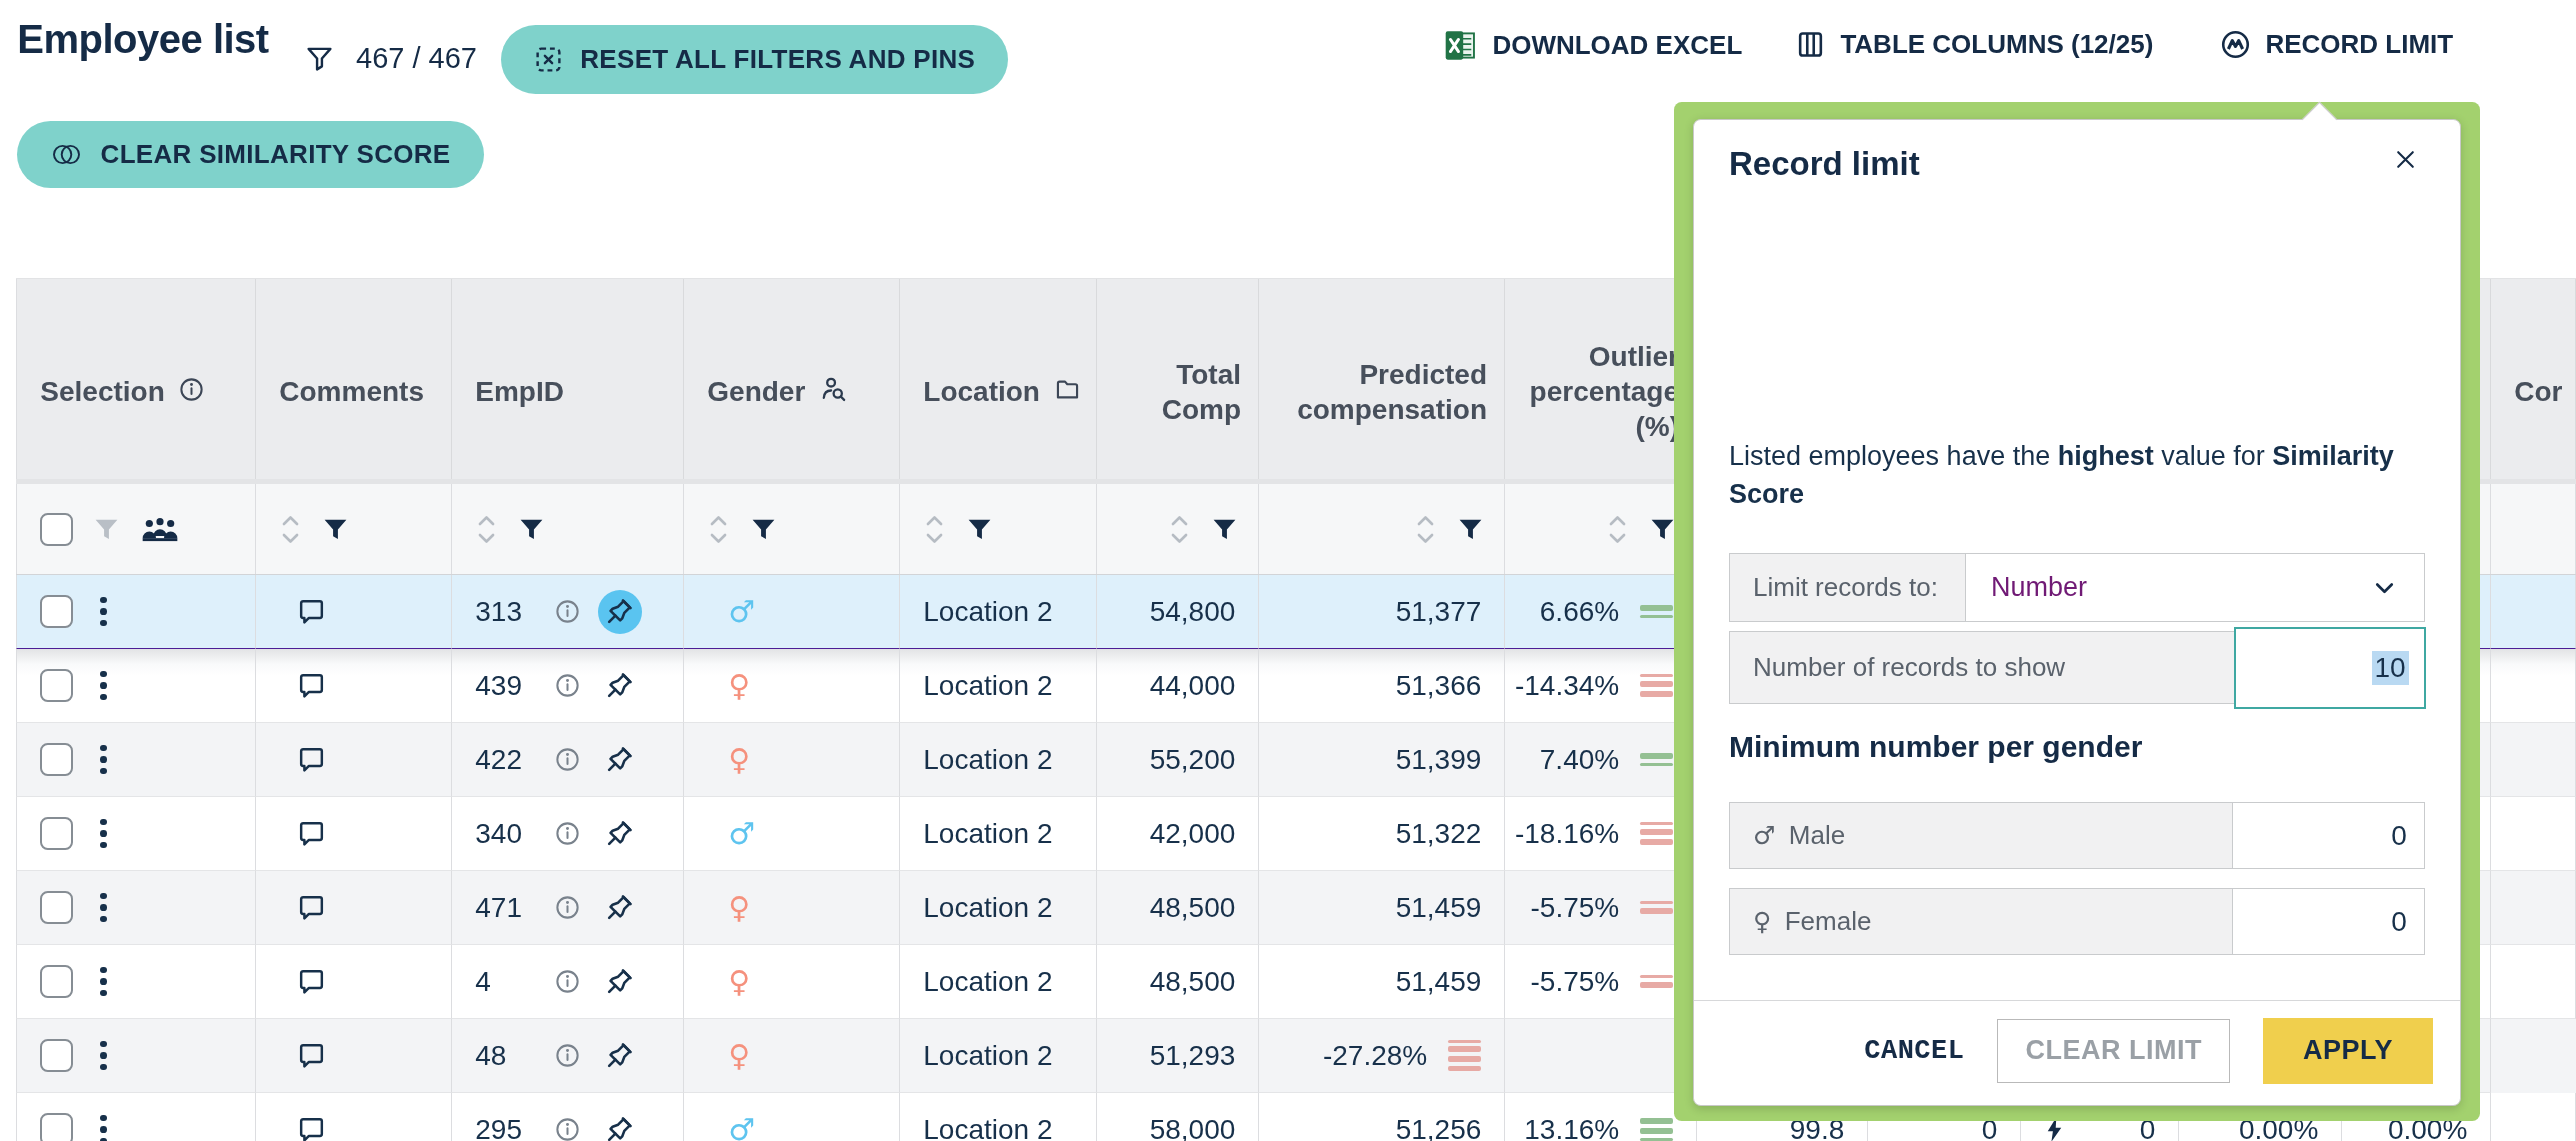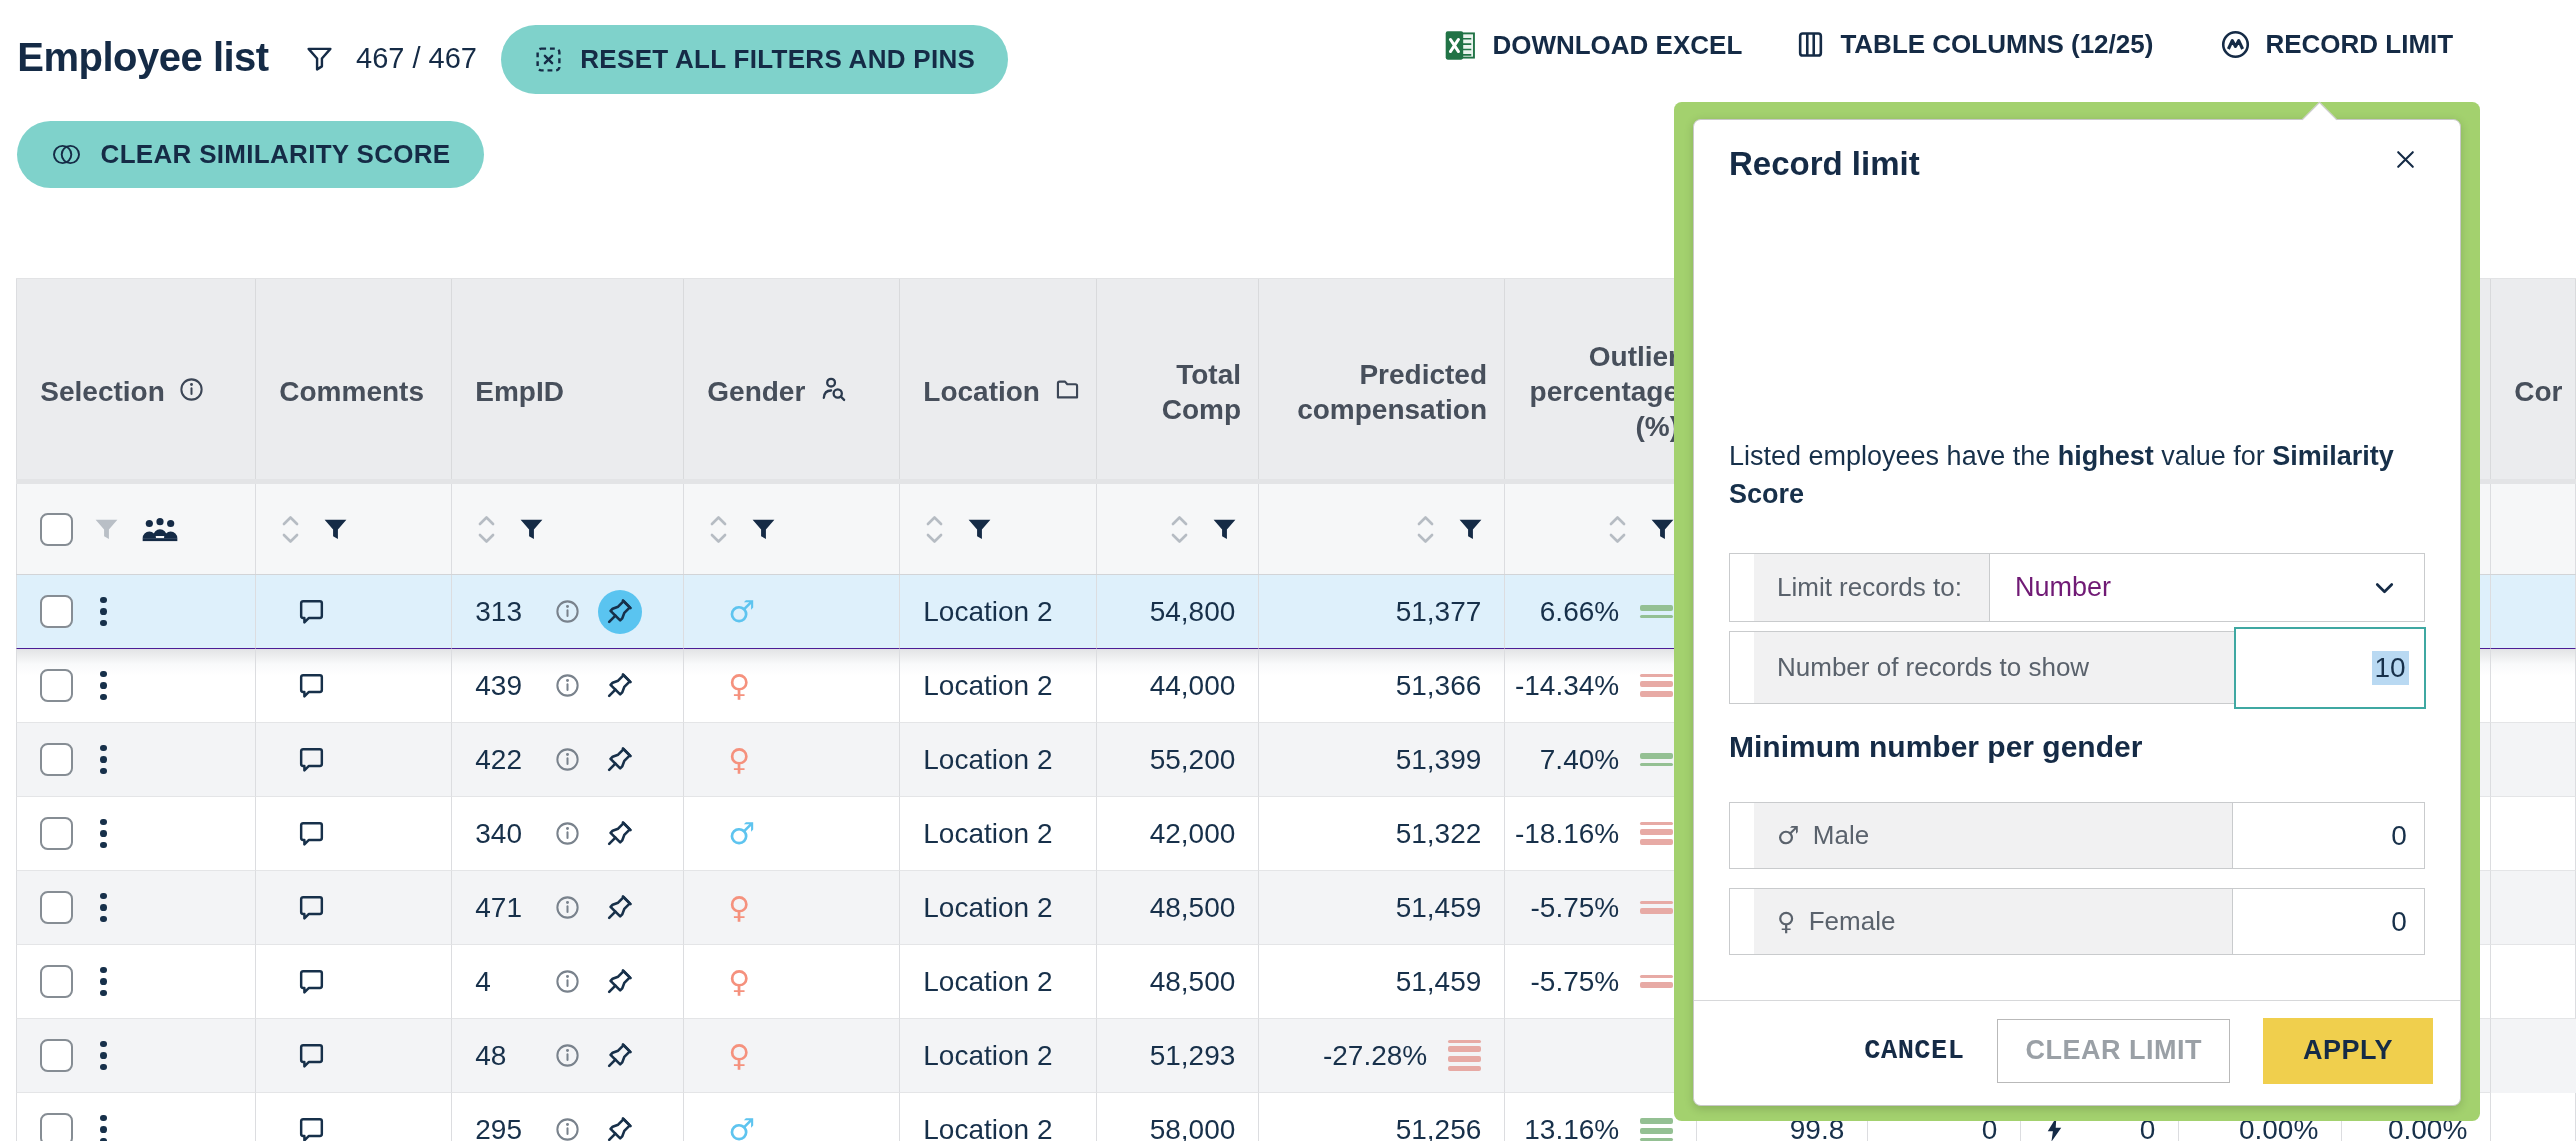--- a/index.html
+++ b/index.html
@@ -1,20 +1,20 @@
 <!DOCTYPE html>
 <html><head>
 <meta charset="utf-8">
 <style>
   * { margin:0; padding:0; box-sizing:border-box; }
   html,body { width:2576px; height:1141px; overflow:hidden; background:#fff;
     font-family:"Liberation Sans","DejaVu Sans",sans-serif; color:#17304a; }
 
   
-  .page-title { position:absolute; left:17.3px; top:35px; font-size:40px; font-weight:700; color:#152b46; letter-spacing:-0.5px; }
+  .page-title { position:absolute; left:17.3px; top:17px; font-size:40px; font-weight:700; color:#152b46; letter-spacing:-0.5px; }
   .filter-count { position:absolute; left:305px; top:42px; display:flex; align-items:center; gap:22px; font-size:29px; color:#152b46; }
   .pill-btn { position:absolute; display:flex; align-items:center; gap:17.3px; background:#7fd2cb; border:none;
     border-radius:38px; font-size:26px; font-weight:700; color:#152b46; cursor:pointer; padding:0 33px; letter-spacing:0.3px;
     font-family:"Liberation Sans",sans-serif;}
   #resetBtn { left:501px; top:25px; height:69px; }
   #clearSimBtn { left:17.3px; top:121px; height:67px; }
   .tool-link { position:absolute; top:29px; display:flex; align-items:center; gap:14.4px; font-size:26px; font-weight:700;
     color:#152b46; cursor:pointer; background:none; border:none; font-family:"Liberation Sans",sans-serif; }
   #dlExcel { left:1443px; }
   #tblCols { left:1795px;text-align:center; }
@@ -67,21 +67,21 @@
   .dialog { position:absolute; left:19px; top:17.3px; right:19px; bottom:15.3px; background:#fff; border:1px solid #c8c8c8;
     border-radius:7.7px; box-shadow:0 2.9px 9.6px rgba(0,0,0,.16); }
   .caret { position:absolute; left:633px; top:4.8px; width:25px; height:25px; background:#fff; transform:rotate(45deg);
     border-top:1px solid #c8c8c8; border-left:1px solid #c8c8c8; z-index:6; }
   .dlg-title { position:absolute; left:35px; top:25px; font-size:33px; font-weight:700; color:#152b46; }
   .dlg-close { position:absolute; right:36px; top:21px; cursor:pointer; padding:5.8px; }
   .dlg-p { position:absolute; left:35px; width:677px; font-size:27px; line-height:38px; color:#17304a; }
   #dlgP1 { top:90px; }
   #dlgP2 { top:317px; }
   .ctrl-row { position:absolute; left:35px; right:35px; display:flex; border:1.9px solid #c9cbcd; background:#fff; }
-  .ctrl-label { background:#f1f1f2; color:#5a626c; font-size:26px; display:flex; align-items:center; padding:0 23px; gap:13.4px;margin-left:24px; }
+  .ctrl-label { background:#f1f1f2; color:#5a626c; font-size:26px; display:flex; align-items:center; padding:0 23px; gap:13.4px; }
   #rowA { top:433px; height:69px; }
   #rowA .ctrl-label { width:236px; border-right:1.9px solid #c9cbcd; flex:none; }
   .dd-value { flex:1; display:flex; align-items:center; justify-content:space-between; padding:0 25px 0 25px;
     font-size:27px; color:#701a75; cursor:pointer; }
   #rowB { top:511px; height:73px; border:1.9px solid #c9cbcd; }
   #rowB .ctrl-label { flex:1; }
   .num-input { position:absolute; right:-1.9px; top:-5.8px; bottom:-5.8px; width:192px; border:2.9px solid #3fa8a2; background:#fff;
     display:flex; align-items:center; justify-content:flex-end; padding:0 15.3px; font-size:28px; color:#17304a; cursor:text; }
   .num-input .sel { background:#b9d9f2; padding:1px 2.9px; }
   .dlg-h2 { position:absolute; left:35px; top:610px; font-size:30px; font-weight:700; color:#152b46; }

